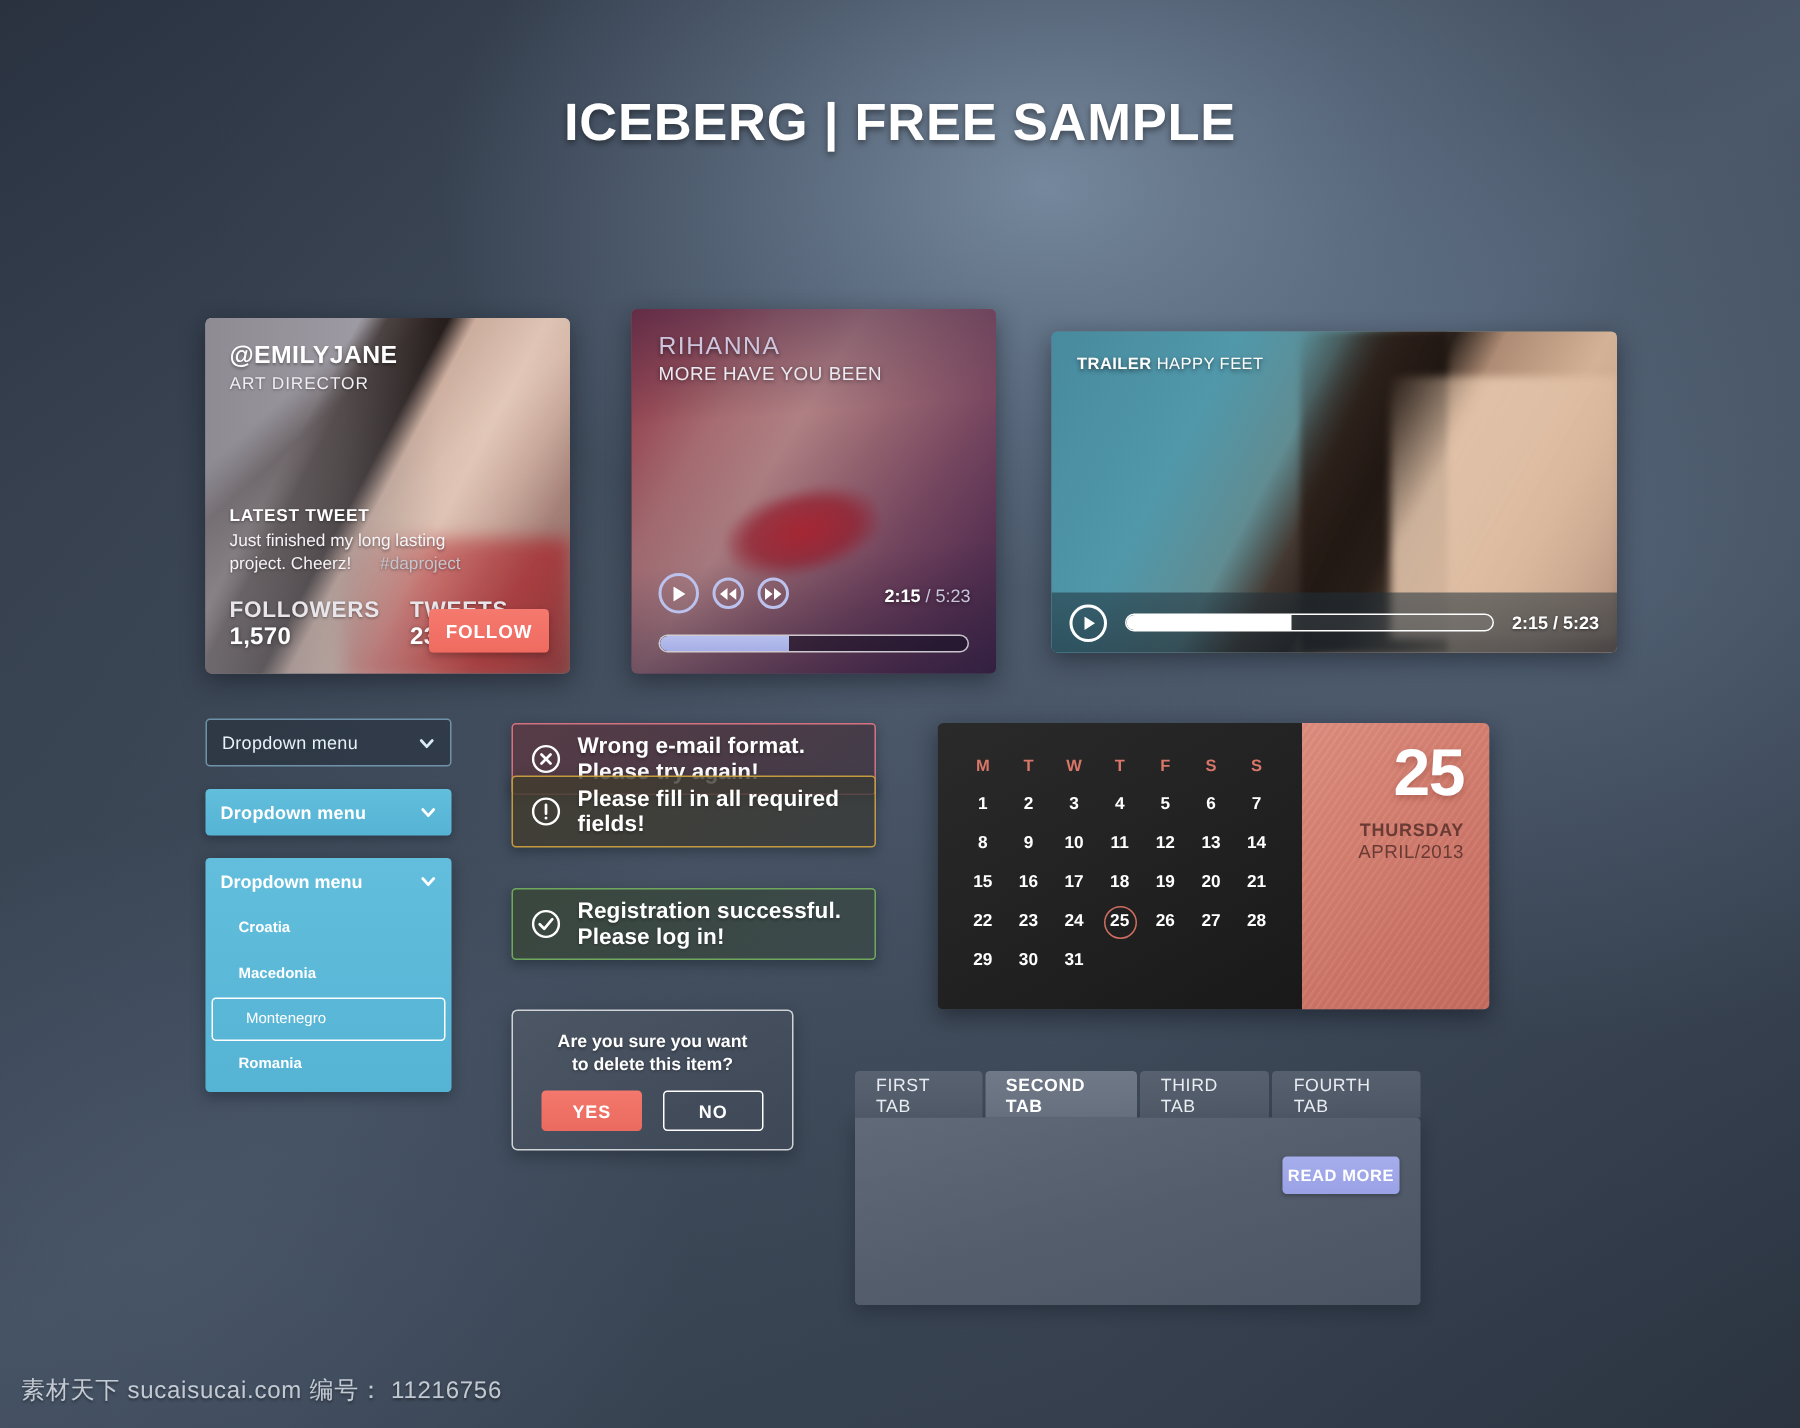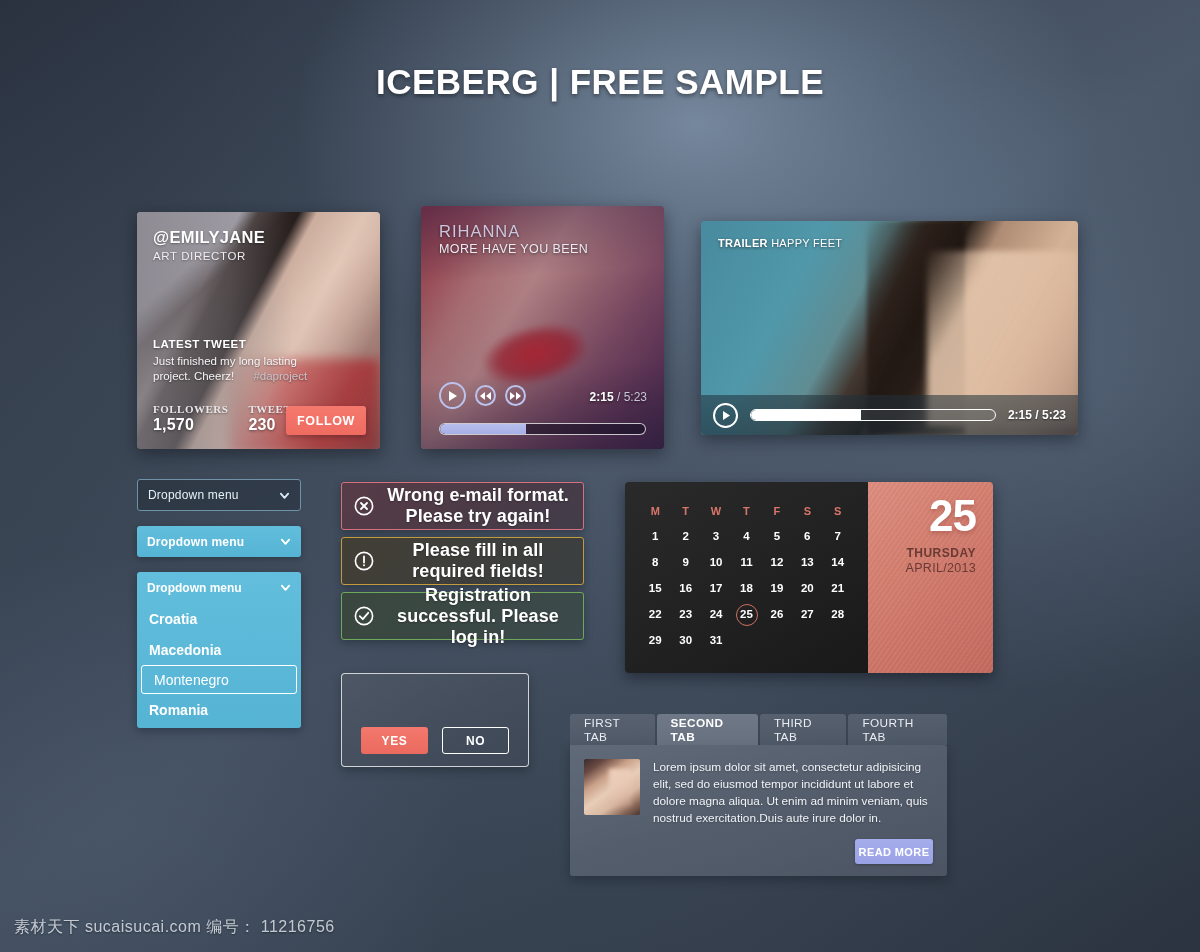--- a/index.html
+++ b/index.html
@@ -69,21 +69,21 @@
     position: absolute; inset: 0;
     background: linear-gradient(90deg, rgba(128,126,134,0.72) 0%, rgba(128,126,134,0.42) 38%, rgba(128,126,134,0.05) 64%, rgba(128,126,134,0) 100%);
   }
   .profile-body { position: absolute; inset: 0; padding: 16px 16px 24px 16px; }
   .p-handle { font-size: 16.5px; font-weight: bold; color: #ffffff; letter-spacing: 0.3px; text-shadow: 0 1px 2px rgba(0,0,0,0.35); }
   .p-role { margin-top: 3px; font-size: 11.5px; color: #f0eef2; letter-spacing: 0.6px; text-shadow: 0 1px 2px rgba(0,0,0,0.35); }
   .p-tweet-label { position: absolute; left: 16px; top: 126px; font-size: 11.5px; font-weight: bold; color: #ffffff; letter-spacing: 0.5px; text-shadow: 0 1px 2px rgba(0,0,0,0.4); }
   .p-tweet-text { position: absolute; left: 16px; top: 142px; width: 180px; font-size: 11.5px; line-height: 15px; color: #f5f3f6; text-shadow: 0 1px 2px rgba(0,0,0,0.4); }
   .p-tweet-text .tag { color: #c8c4cc; margin-left: 16px; }
   .p-stats { position: absolute; left: 16px; bottom: 15px; display: flex; align-items: flex-end; gap: 20px; }
-  .p-stat-label { font-size: 11px; font-weight: bold; color: #e8e6ea; letter-spacing: 0.5px; text-shadow: 0 1px 2px rgba(0,0,0,0.4); font-family: Liberation Serif, serif; }
+  .p-stat-label { font-size: 15px; font-weight: bold; color: #e8e6ea; letter-spacing: 0.5px; text-shadow: 0 1px 2px rgba(0,0,0,0.4); }
   .p-stat-val { margin-top: 1px; font-size: 16px; font-weight: bold; color: #ffffff; letter-spacing: 0.2px; text-shadow: 0 1px 3px rgba(0,0,0,0.45); }
   .p-follow {
     position: absolute; right: 14px; bottom: 14px;
     width: 80px; height: 29px;
     border: none; border-radius: 3px;
     background: linear-gradient(180deg, #f5796e 0%, #ef6b60 100%);
     color: #ffffff; font-family: inherit; font-size: 12.5px; font-weight: bold;
     letter-spacing: 0.6px; cursor: pointer;
     box-shadow: 0 2px 5px rgba(0,0,0,0.25);
   }
@@ -202,36 +202,36 @@
   .dd-open {
     position: absolute; left: 137px; top: 572px;
     width: 164px; height: 156px;
     border-radius: 3px;
     background: linear-gradient(180deg, #62bedc 0%, #55b3d4 100%);
     box-shadow: 0 3px 9px rgba(10,20,30,0.35);
     overflow: hidden;
   }
   .dd-open-head { height: 31px; display: flex; align-items: center; padding: 0 10px; cursor: pointer; }
   .dd-open-head .lbl { flex: 1; font-size: 12px; font-weight: bold; color: #ffffff; }
-  .dd-opt { height: 31px; display: flex; align-items: center; padding: 0 12px; font-size: 14px; font-weight: bold; color: #ffffff; cursor: pointer; }
+  .dd-opt { height: 31px; display: flex; align-items: center; padding: 0 22px; font-size: 10px; font-weight: bold; color: #ffffff; cursor: pointer; }
   .dd-opt.sel { border: 1.5px solid #ffffff; border-radius: 3px; margin: 0 4px; height: 29px; font-weight: normal; }
   .chev { width: 11px; height: 11px; flex: 0 0 auto; }
 
   
   .alert {
     position: absolute; left: 341px;
     width: 243px; height: 48px;
     border-radius: 3px;
     display: flex; align-items: center; padding: 0 12px;
     box-shadow: 0 3px 8px rgba(10,16,24,0.35);
   }
   .alert .ic { width: 20px; height: 20px; flex: 0 0 auto; margin-right: 11px; }
-  .alert .msg { font-size: 18px; font-weight: bold; color: #ffffff; letter-spacing: 0.1px; text-shadow: 0 1px 2px rgba(0,0,0,0.3); text-align: center; }
+  .alert .msg { font-size: 15px; font-weight: bold; color: #ffffff; letter-spacing: 0.1px; text-shadow: 0 1px 2px rgba(0,0,0,0.3); }
   .alert-error   { top: 482px; border: 1px solid #d6707e; background: linear-gradient(135deg, rgba(92,56,66,0.82) 0%, rgba(76,52,62,0.78) 55%, rgba(64,52,64,0.75) 100%); }
-  .alert-warn    { top: 537px; border: 1px solid #c49a3e; background: linear-gradient(135deg, rgba(66,60,46,0.85) 0%, rgba(60,58,50,0.8) 55%, rgba(56,58,56,0.78) 100%); }
+  .alert-warn    { top: 517px; border: 1px solid #c49a3e; background: linear-gradient(135deg, rgba(66,60,46,0.85) 0%, rgba(60,58,50,0.8) 55%, rgba(56,58,56,0.78) 100%); }
   .alert-success { top: 592px; border: 1px solid #6fa85a; background: linear-gradient(135deg, rgba(56,70,56,0.85) 0%, rgba(56,70,62,0.8) 55%, rgba(58,72,72,0.78) 100%); }
 
   
   .dialog {
     position: absolute; left: 341px; top: 673px;
     width: 188px; height: 94px;
     border: 1px solid rgba(255,255,255,0.75); border-radius: 4px;
     background: linear-gradient(150deg, rgba(84,92,104,0.6) 0%, rgba(72,80,94,0.55) 55%, rgba(64,72,86,0.5) 100%);
     box-shadow: 0 4px 10px rgba(10,16,24,0.3);
   }
@@ -467,20 +467,24 @@
 
   <div class="alert alert-success">
     <svg class="ic" viewBox="0 0 20 20">
       <circle cx="10" cy="10" r="8.6" fill="none" stroke="#ffffff" stroke-width="1.6"></circle>
       <polyline points="5.8,10.2 8.8,13.2 14.2,6.8" fill="none" stroke="#ffffff" stroke-width="1.8" stroke-linecap="round" stroke-linejoin="round"></polyline>
     </svg>
     <span class="msg">Registration successful. Please log in!</span>
   </div>
 
   <div class="dialog">
+    <div class="dlg-text">
+      <div>Are you sure you want</div>
+      <div>to delete this item?</div>
+    </div>
     <div class="dlg-btns">
       <button class="btn-yes">YES</button>
       <button class="btn-no">NO</button>
     </div>
   </div>
 
   <div class="calendar">
     <div class="cal-grid">
       <div class="cal-row cal-head">
         <div class="cal-cell">M</div>
@@ -547,23 +551,19 @@
   </div>
 
   <div class="tabs-wrap">
     <div class="tabs-row">
       <div class="tab">FIRST TAB</div>
       <div class="tab active">SECOND TAB</div>
       <div class="tab">THIRD TAB</div>
       <div class="tab">FOURTH TAB</div>
     </div>
     <div class="tab-panel">
-      <div class="tab-inner">
-        <div class="tab-thumb"></div>
-        <div class="tab-body">Lorem ipsum dolor sit amet, consectetur adipisicing elit, sed do eiusmod tempor incididunt ut labore et dolore magna aliqua. Ut enim ad minim veniam, quis nostrud exercitation.Duis aute irure dolor in.</div>
-      </div>
       <button class="read-more">READ MORE</button>
     </div>
   </div>
 
   <div class="watermark">素材天下 sucaisucai.com  编号： 11216756</div>
 
 </div>
 
 </body></html>

